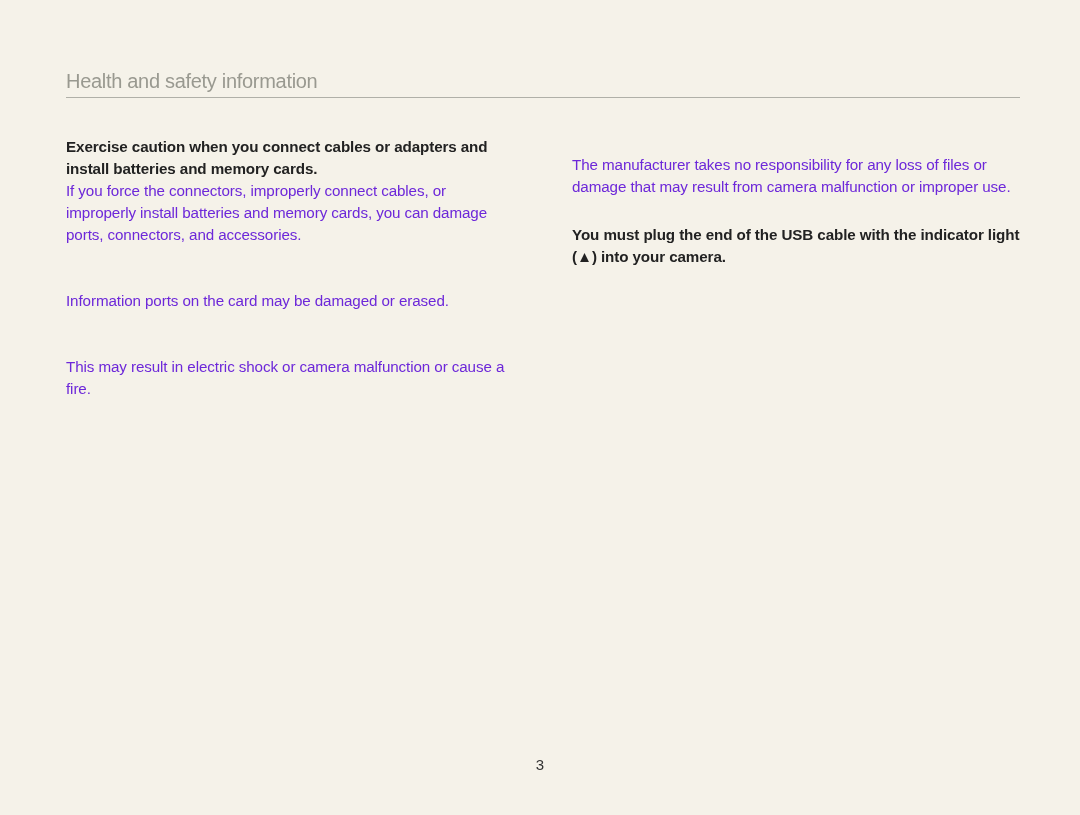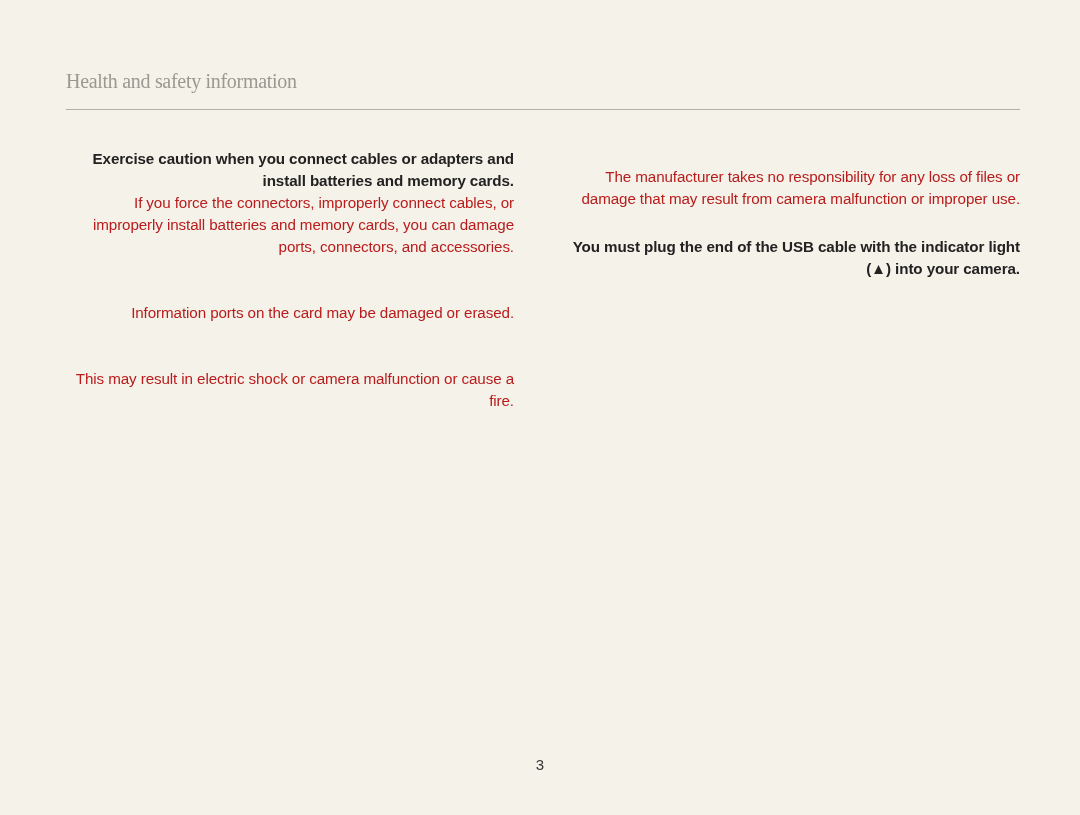--- a/index.html
+++ b/index.html
@@ -19,47 +19,45 @@
       padding: 70px 60px 40px 66px;
       height: 100%;
       position: relative;
     }
     .header {
       font-size: 20px;
       font-weight: 300;
       color: #999990;
       letter-spacing: -0.3px;
       border-bottom: 1px solid #b0b0a8;
-      padding-bottom: 16px;
+      padding-bottom: 4px;
       margin-bottom: 38px;
-      font-family: Liberation Serif, serif;
     }
     .columns {
       display: flex;
       gap: 58px;
     }
     .col {
       flex: 1;
       min-width: 0;
     }
     .section {
       margin-bottom: 26px;
-      text-align: right;
     }
     .head {
       font-size: 15.2px;
       font-weight: 600;
       color: #222222;
       line-height: 1.45;
       letter-spacing: -0.1px;
     }
     .body {
       font-size: 15.2px;
       font-weight: 300;
-      color: #b91c1c;
+      color: #6d28d9;
       line-height: 1.45;
       letter-spacing: -0.1px;
     }
     .page-number {
       position: absolute;
       bottom: 42px;
       left: 0;
       right: 0;
       text-align: center;
       font-size: 15px;

